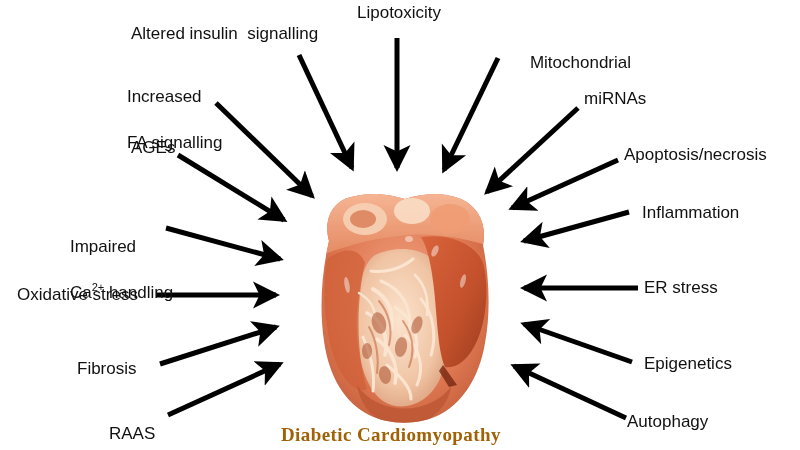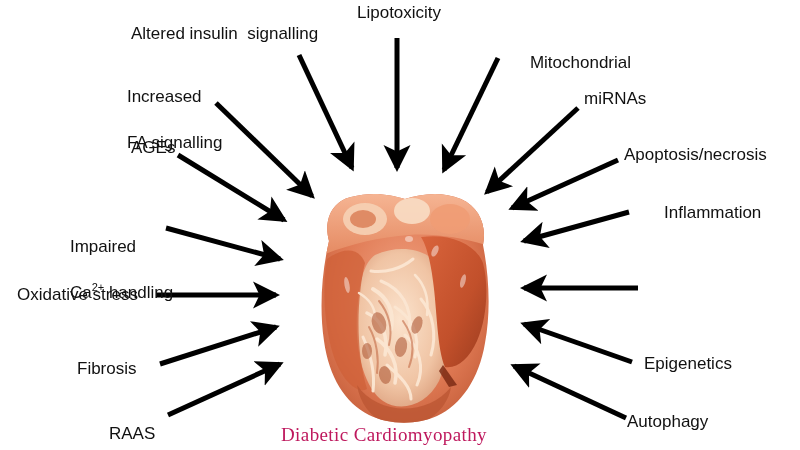--- a/index.html
+++ b/index.html
@@ -21,23 +21,23 @@
     color: #111111;
     font-family: "Liberation Sans", sans-serif;
     font-size: 17px;
     line-height: 22px;
     white-space: pre;
     letter-spacing: 0px;
   }
   .label.two-line { line-height: 23px; }
   .caption {
     position: absolute;
-    color: #be185d;
+    color: #a16207;
     font-family: "Liberation Serif", serif;
-    font-weight: normal;
+    font-weight: bold;
     font-size: 19px;
     letter-spacing: 0.4px;
     white-space: pre;
   }
   #arrow-layer {
     position: absolute;
     left: 0; top: 0;
     width: 800px;
     height: 450px;
   }
@@ -213,22 +213,23 @@
   </div>
 
   <div class="label" style="left:17px; top:284px;">Oxidative stress</div>
 
   <div class="label" style="left:77px; top:358px;">Fibrosis</div>
 
   <div class="label" style="left:109px; top:423px;">RAAS</div>
 
   <div class="label" style="left:624px; top:144px;">Apoptosis/necrosis</div>
 
-  <div class="label" style="left:642px; top:202px;margin-left:22px;">Inflammation</div>
-
+  <div class="label" style="left:642px; top:202px;">Inflammation</div>
+
+  <div class="label" style="left:644px; top:277px;">ER stress</div>
 
   <div class="label" style="left:644px; top:353px;text-align:right;">Epigenetics</div>
 
   <div class="label" style="left:627px; top:411px;">Autophagy</div>
 
   <div class="caption" style="left:281px; top:424px;">Diabetic Cardiomyopathy</div>
 
 </div>
 
 </body></html>

